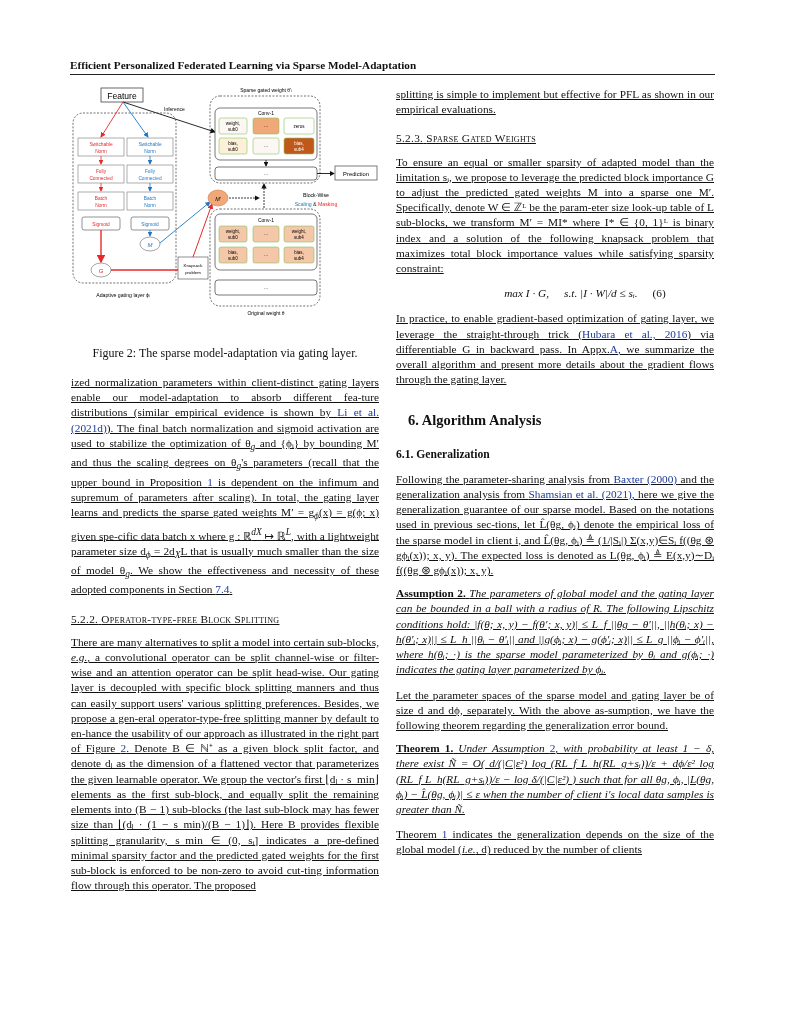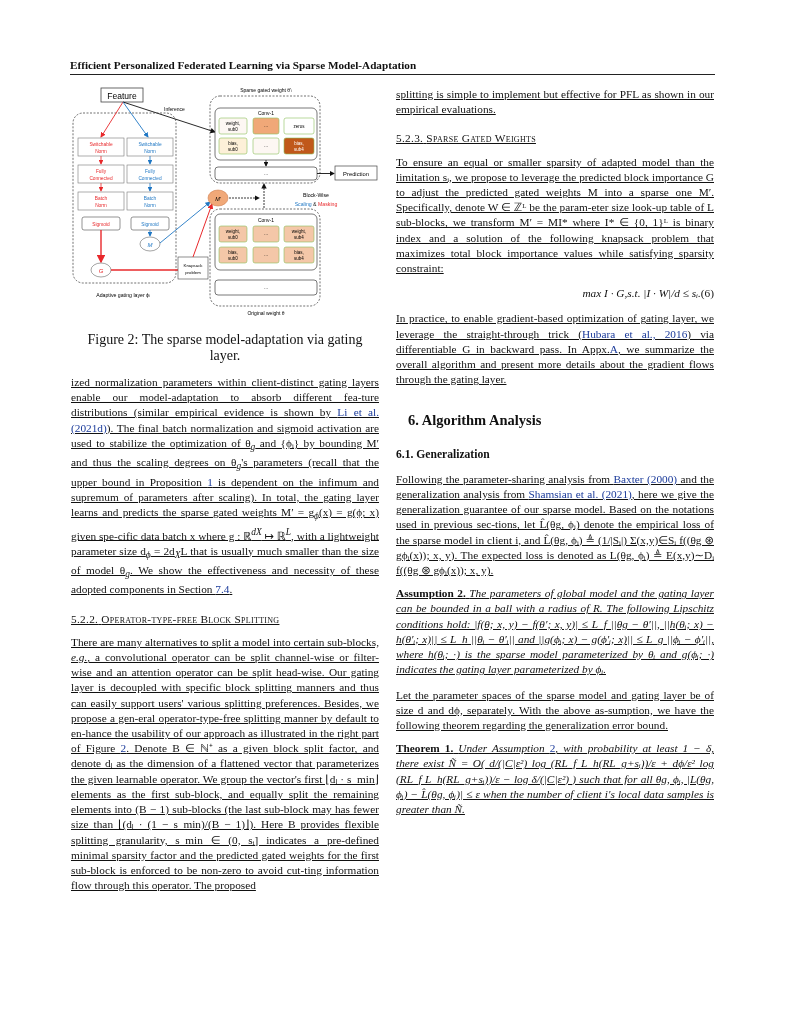--- a/index.html
+++ b/index.html
@@ -7,26 +7,26 @@
          font-family:"Liberation Serif", serif; color:#111; }
   .header { position:absolute; left:70px; top:59px; width:645px; text-align:left;
             font-weight:bold; font-size:11.2px; }
   .header-rule { position:absolute; left:70px; top:74px; width:645px; height:0; border-top:1px solid #222; }
   .col { position:absolute; font-size:11.3px; line-height:15.2px; text-align:justify; }
   .col p { margin:0; hyphens:manual;text-decoration:underline; }
   .left { left:71px; width:308px; }
   .right { left:396px; width:318px; }
   .lnk { color:#1a3a9a; }
   .m { font-style:italic; font-family:"Liberation Serif", serif; }
-  .caption { position:absolute; left:71px; top:332px; width:308px; text-align:center; font-size:14px; }
+  .caption { position:absolute; left:71px; top:346px; width:308px; text-align:center; font-size:12px; }
   .subsec { font-size:11.3px; letter-spacing:0.3px; }
   .sc { font-variant:small-caps; }
   h2 { font-size:14.5px; font-weight:bold; margin:12px; }
   h3 { font-size:11.6px; font-weight:bold; margin:0; }
-  .eq { display:flex; justify-content:flex-end; font-size:11.3px; padding-left:60px; }
+  .eq { display:flex; justify-content:center; font-size:11.3px; padding-left:60px;gap:15px; }
   .thm-label { font-weight:bold; }
   .ital { font-style:italic;margin-top:48px; }
   .gap6 { height:6px; } .gap10 { height:10px; } .gap14{height:14px;} .gap8{height:8px;}
   svg text { font-family:"Liberation Sans", sans-serif; }
 </style>
 </head>
 <body>
 
 <div class="header">Efficient Personalized Federated Learning via Sparse Model-Adaptation</div>
 <div class="header-rule"></div>
@@ -187,13 +187,14 @@
   <h3>6.1. Generalization</h3>
   <div class="gap10"></div>
   <p><span>Following the parameter-sharing analysis from </span><span class="lnk">Baxter (2000)</span><span> and the generalization analysis from </span><span class="lnk">Shamsian et al. (2021)</span><span>, here we give the generalization guarantee of our sparse model. Based on the notations used in previous sec-tions, let L̂(θg, ϕᵢ) denote the empirical loss of the sparse model in client i, and L̂(θg, ϕᵢ) ≜ (1/|Sᵢ|) Σ(x,y)∈Sᵢ f((θg ⊛ gϕᵢ(x)); x, y). The expected loss is denoted as L(θg, ϕᵢ) ≜ E(x,y)∼Dᵢ f((θg ⊛ gϕᵢ(x)); x, y).</span></p>
   <div class="gap8"></div>
   <p><span class="thm-label">Assumption 2.</span> <span class="ital">The parameters of global model and the gating layer can be bounded in a ball with a radius of R. The following Lipschitz conditions hold: |f(θ; x, y) − f(θ′; x, y)| ≤ L_f ||θg − θ′||, ||h(θᵢ; x) − h(θ′ᵢ; x)|| ≤ L_h ||θᵢ − θ′ᵢ|| and ||g(ϕᵢ; x) − g(ϕ′ᵢ; x)|| ≤ L_g ||ϕᵢ − ϕ′ᵢ||, where h(θᵢ; ·) is the sparse model parameterized by θᵢ and g(ϕᵢ; ·) indicates the gating layer parameterized by ϕᵢ.</span></p>
   <div class="gap10"></div>
   <p>Let the parameter spaces of the sparse model and gating layer be of size d and dϕ, separately.  With the above as-sumption, we have the following theorem regarding the generalization error bound.</p>
   <div class="gap8"></div>
   <p><span class="thm-label">Theorem 1.</span> <span class="ital">Under Assumption </span><span class="lnk">2</span><span class="ital">, with probability at least 1 − δ, there exist Ñ = O( d/(|C|ε²) log (RL_f L_h(RL_g+sᵢ))/ε + dϕ/ε² log (RL_f L_h(RL_g+sᵢ))/ε − log δ/(|C|ε²) ) such that for all θg, ϕᵢ, |L(θg, ϕᵢ) − L̂(θg, ϕᵢ)| ≤ ε when the number of client i's local data samples is greater than Ñ.</span></p>
   <div class="gap10"></div>
+  <p><span>Theorem </span><span class="lnk">1</span><span> indicates the generalization depends on the size of the global model (</span><i>i.e.</i><span>, d) reduced by the number of clients</span></p>
 </div>
 
 </body></html>

